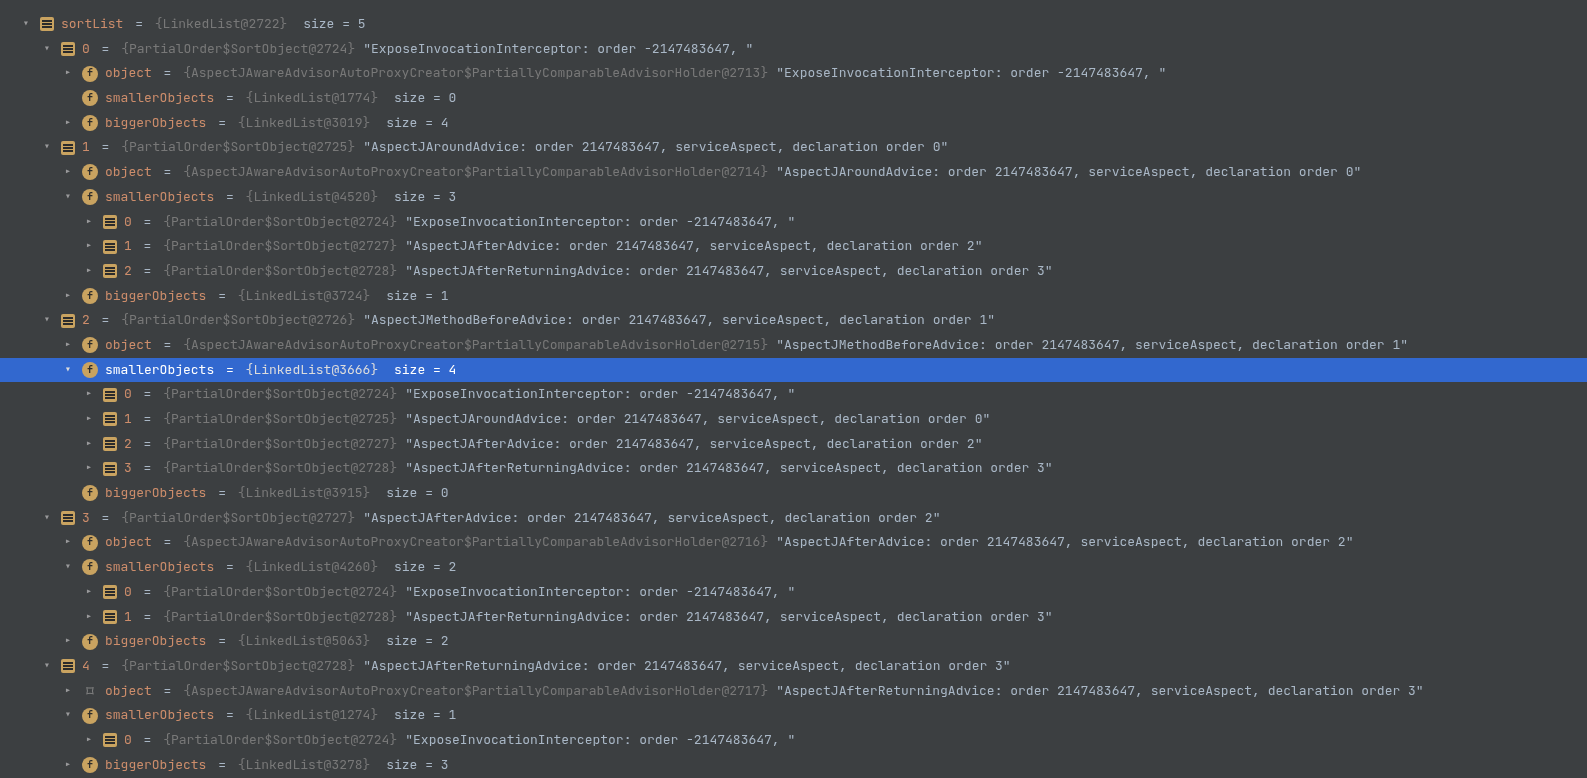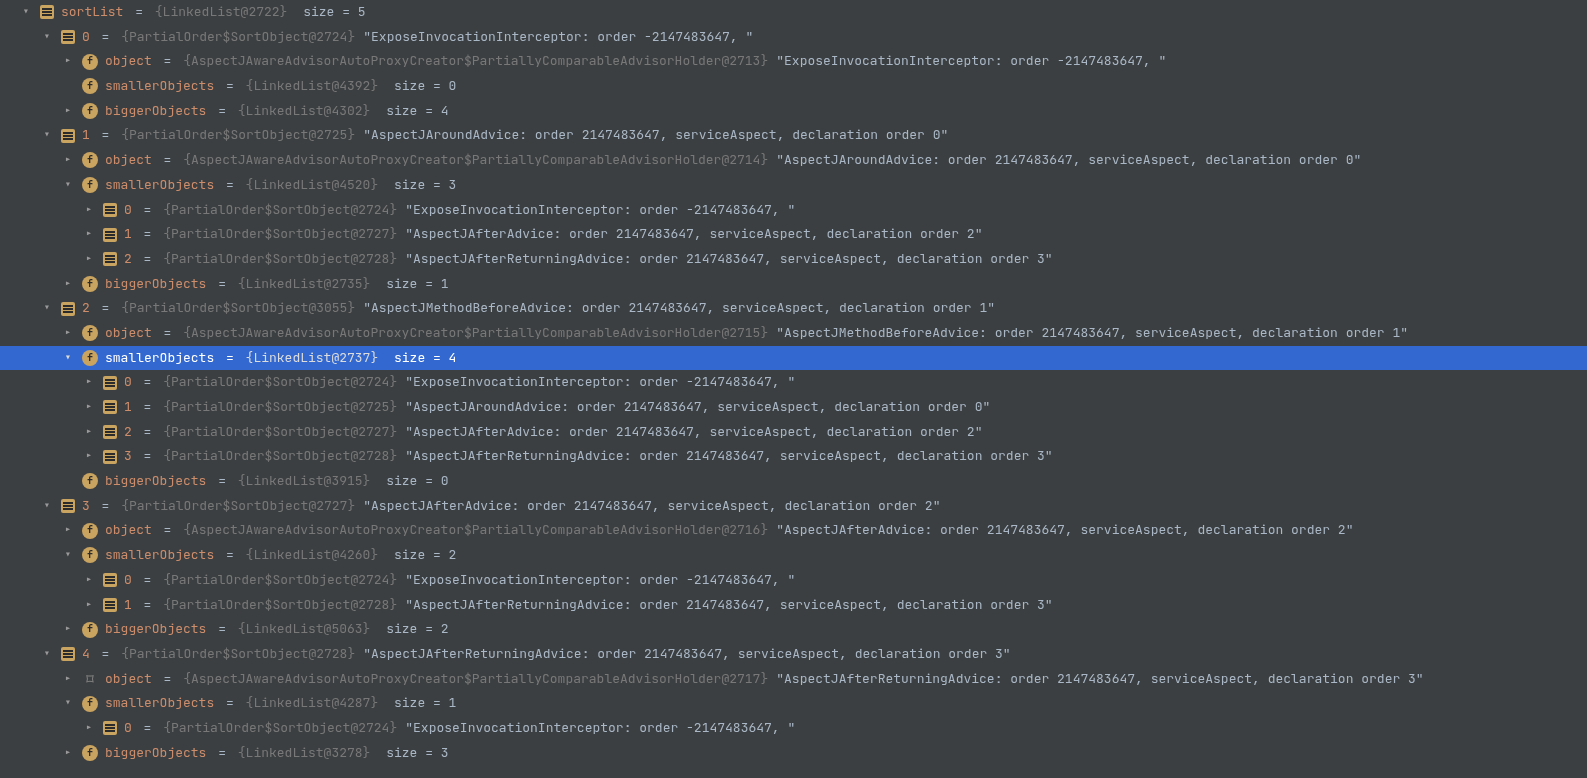--- a/index.html
+++ b/index.html
@@ -1,16 +1,16 @@
 <!DOCTYPE html>
 <html><head>
 <meta charset="utf-8">
 <style>
   html,body{margin:0;padding:0;background:#3c3f41;color:#a9b7c6;font-family:"JetBrains Mono",Menlo,Consolas,monospace;font-size:13px;line-height:24.7px;width:1587px;overflow:hidden;}
-  .tree{padding-top:0;white-space:nowrap;}
+  .tree{padding-top:12px;white-space:nowrap;}
   .row{display:flex;align-items:center;height:24.7px;padding-left:0;}
   .row.selected{background:#3268cf;color:#ffffff;}
   .indent{display:inline-block;width:21px;flex:0 0 auto;}
   .arrow{width:16px;text-align:center;color:#99999b;user-select:none;flex:0 0 auto;}
   .row.selected .arrow{color:#dcdcdc;}
   .arrow::before{display:inline-block;}
   .arrow.open::before{content:"▾";}
   .arrow.closed::before{content:"▸";}
   .arrow.none::before{content:"";}
   .gap{width:6px;flex:0 0 auto;}
@@ -57,30 +57,30 @@
       <span class="icon icon-f">f</span>
       <span class="content"><span class="name">object</span><span class="eq"> = </span><span class="type">{AspectJAwareAdvisorAutoProxyCreator$PartiallyComparableAdvisorHolder@2713}</span><span class="val">"ExposeInvocationInterceptor: order -2147483647, "</span></span>
     </div>
     <div class="row">
       <span class="indent"></span>
       <span class="indent"></span>
       <span style="width: 18px; flex: 0 0 auto;"></span>
       <span class="arrow none"></span>
       <span class="gap"></span>
       <span class="icon icon-f">f</span>
-      <span class="content"><span class="name">smallerObjects</span><span class="eq"> = </span><span class="type">{LinkedList@4392}</span><span class="val"> size = 0</span></span>
-    </div>
-    <div class="row">
-      <span class="indent"></span>
-      <span class="indent"></span>
-      <span style="width: 18px; flex: 0 0 auto;"></span>
-      <span class="arrow closed"></span>
-      <span class="gap"></span>
-      <span class="icon icon-f">f</span>
-      <span class="content"><span class="name">biggerObjects</span><span class="eq"> = </span><span class="type">{LinkedList@4302}</span><span class="val"> size = 4</span></span>
+      <span class="content"><span class="name">smallerObjects</span><span class="eq"> = </span><span class="type">{LinkedList@1774}</span><span class="val"> size = 0</span></span>
+    </div>
+    <div class="row">
+      <span class="indent"></span>
+      <span class="indent"></span>
+      <span style="width: 18px; flex: 0 0 auto;"></span>
+      <span class="arrow closed"></span>
+      <span class="gap"></span>
+      <span class="icon icon-f">f</span>
+      <span class="content"><span class="name">biggerObjects</span><span class="eq"> = </span><span class="type">{LinkedList@3019}</span><span class="val"> size = 4</span></span>
     </div>
     <div class="row">
       <span class="indent"></span>
       <span style="width: 18px; flex: 0 0 auto;"></span>
       <span class="arrow open"></span>
       <span class="gap"></span>
       <span class="icon-list"></span>
       <span class="content"><span class="name">1</span><span class="eq"> = </span><span class="type">{PartialOrder$SortObject@2725}</span><span class="val">"AspectJAroundAdvice: order 2147483647, serviceAspect, declaration order 0"</span></span>
     </div>
     <div class="row">
@@ -131,47 +131,47 @@
       <span class="icon-list"></span>
       <span class="content"><span class="name">2</span><span class="eq"> = </span><span class="type">{PartialOrder$SortObject@2728}</span><span class="val">"AspectJAfterReturningAdvice: order 2147483647, serviceAspect, declaration order 3"</span></span>
     </div>
     <div class="row">
       <span class="indent"></span>
       <span class="indent"></span>
       <span style="width: 18px; flex: 0 0 auto;"></span>
       <span class="arrow closed"></span>
       <span class="gap"></span>
       <span class="icon icon-f">f</span>
-      <span class="content"><span class="name">biggerObjects</span><span class="eq"> = </span><span class="type">{LinkedList@2735}</span><span class="val"> size = 1</span></span>
-    </div>
-    <div class="row">
-      <span class="indent"></span>
-      <span style="width: 18px; flex: 0 0 auto;"></span>
-      <span class="arrow open"></span>
-      <span class="gap"></span>
-      <span class="icon-list"></span>
-      <span class="content"><span class="name">2</span><span class="eq"> = </span><span class="type">{PartialOrder$SortObject@3055}</span><span class="val">"AspectJMethodBeforeAdvice: order 2147483647, serviceAspect, declaration order 1"</span></span>
+      <span class="content"><span class="name">biggerObjects</span><span class="eq"> = </span><span class="type">{LinkedList@3724}</span><span class="val"> size = 1</span></span>
+    </div>
+    <div class="row">
+      <span class="indent"></span>
+      <span style="width: 18px; flex: 0 0 auto;"></span>
+      <span class="arrow open"></span>
+      <span class="gap"></span>
+      <span class="icon-list"></span>
+      <span class="content"><span class="name">2</span><span class="eq"> = </span><span class="type">{PartialOrder$SortObject@2726}</span><span class="val">"AspectJMethodBeforeAdvice: order 2147483647, serviceAspect, declaration order 1"</span></span>
     </div>
     <div class="row">
       <span class="indent"></span>
       <span class="indent"></span>
       <span style="width: 18px; flex: 0 0 auto;"></span>
       <span class="arrow closed"></span>
       <span class="gap"></span>
       <span class="icon icon-f">f</span>
       <span class="content"><span class="name">object</span><span class="eq"> = </span><span class="type">{AspectJAwareAdvisorAutoProxyCreator$PartiallyComparableAdvisorHolder@2715}</span><span class="val">"AspectJMethodBeforeAdvice: order 2147483647, serviceAspect, declaration order 1"</span></span>
     </div>
     <div class="row selected">
       <span class="indent"></span>
       <span class="indent"></span>
       <span style="width: 18px; flex: 0 0 auto;"></span>
       <span class="arrow open"></span>
       <span class="gap"></span>
       <span class="icon icon-f">f</span>
-      <span class="content"><span class="name">smallerObjects</span><span class="eq"> = </span><span class="type">{LinkedList@2737}</span><span class="val"> size = 4</span></span>
+      <span class="content"><span class="name">smallerObjects</span><span class="eq"> = </span><span class="type">{LinkedList@3666}</span><span class="val"> size = 4</span></span>
     </div>
     <div class="row">
       <span class="indent"></span>
       <span class="indent"></span>
       <span class="indent"></span>
       <span style="width: 18px; flex: 0 0 auto;"></span>
       <span class="arrow closed"></span>
       <span class="gap"></span>
       <span class="icon-list"></span>
       <span class="content"><span class="name">0</span><span class="eq"> = </span><span class="type">{PartialOrder$SortObject@2724}</span><span class="val">"ExposeInvocationInterceptor: order -2147483647, "</span></span>
@@ -287,21 +287,21 @@
       <span class="icon icon-nav">⌑</span>
       <span class="content"><span class="name">object</span><span class="eq"> = </span><span class="type">{AspectJAwareAdvisorAutoProxyCreator$PartiallyComparableAdvisorHolder@2717}</span><span class="val">"AspectJAfterReturningAdvice: order 2147483647, serviceAspect, declaration order 3"</span></span>
     </div>
     <div class="row">
       <span class="indent"></span>
       <span class="indent"></span>
       <span style="width: 18px; flex: 0 0 auto;"></span>
       <span class="arrow open"></span>
       <span class="gap"></span>
       <span class="icon icon-f">f</span>
-      <span class="content"><span class="name">smallerObjects</span><span class="eq"> = </span><span class="type">{LinkedList@4287}</span><span class="val"> size = 1</span></span>
+      <span class="content"><span class="name">smallerObjects</span><span class="eq"> = </span><span class="type">{LinkedList@1274}</span><span class="val"> size = 1</span></span>
     </div>
     <div class="row">
       <span class="indent"></span>
       <span class="indent"></span>
       <span class="indent"></span>
       <span style="width: 18px; flex: 0 0 auto;"></span>
       <span class="arrow closed"></span>
       <span class="gap"></span>
       <span class="icon-list"></span>
       <span class="content"><span class="name">0</span><span class="eq"> = </span><span class="type">{PartialOrder$SortObject@2724}</span><span class="val">"ExposeInvocationInterceptor: order -2147483647, "</span></span>

